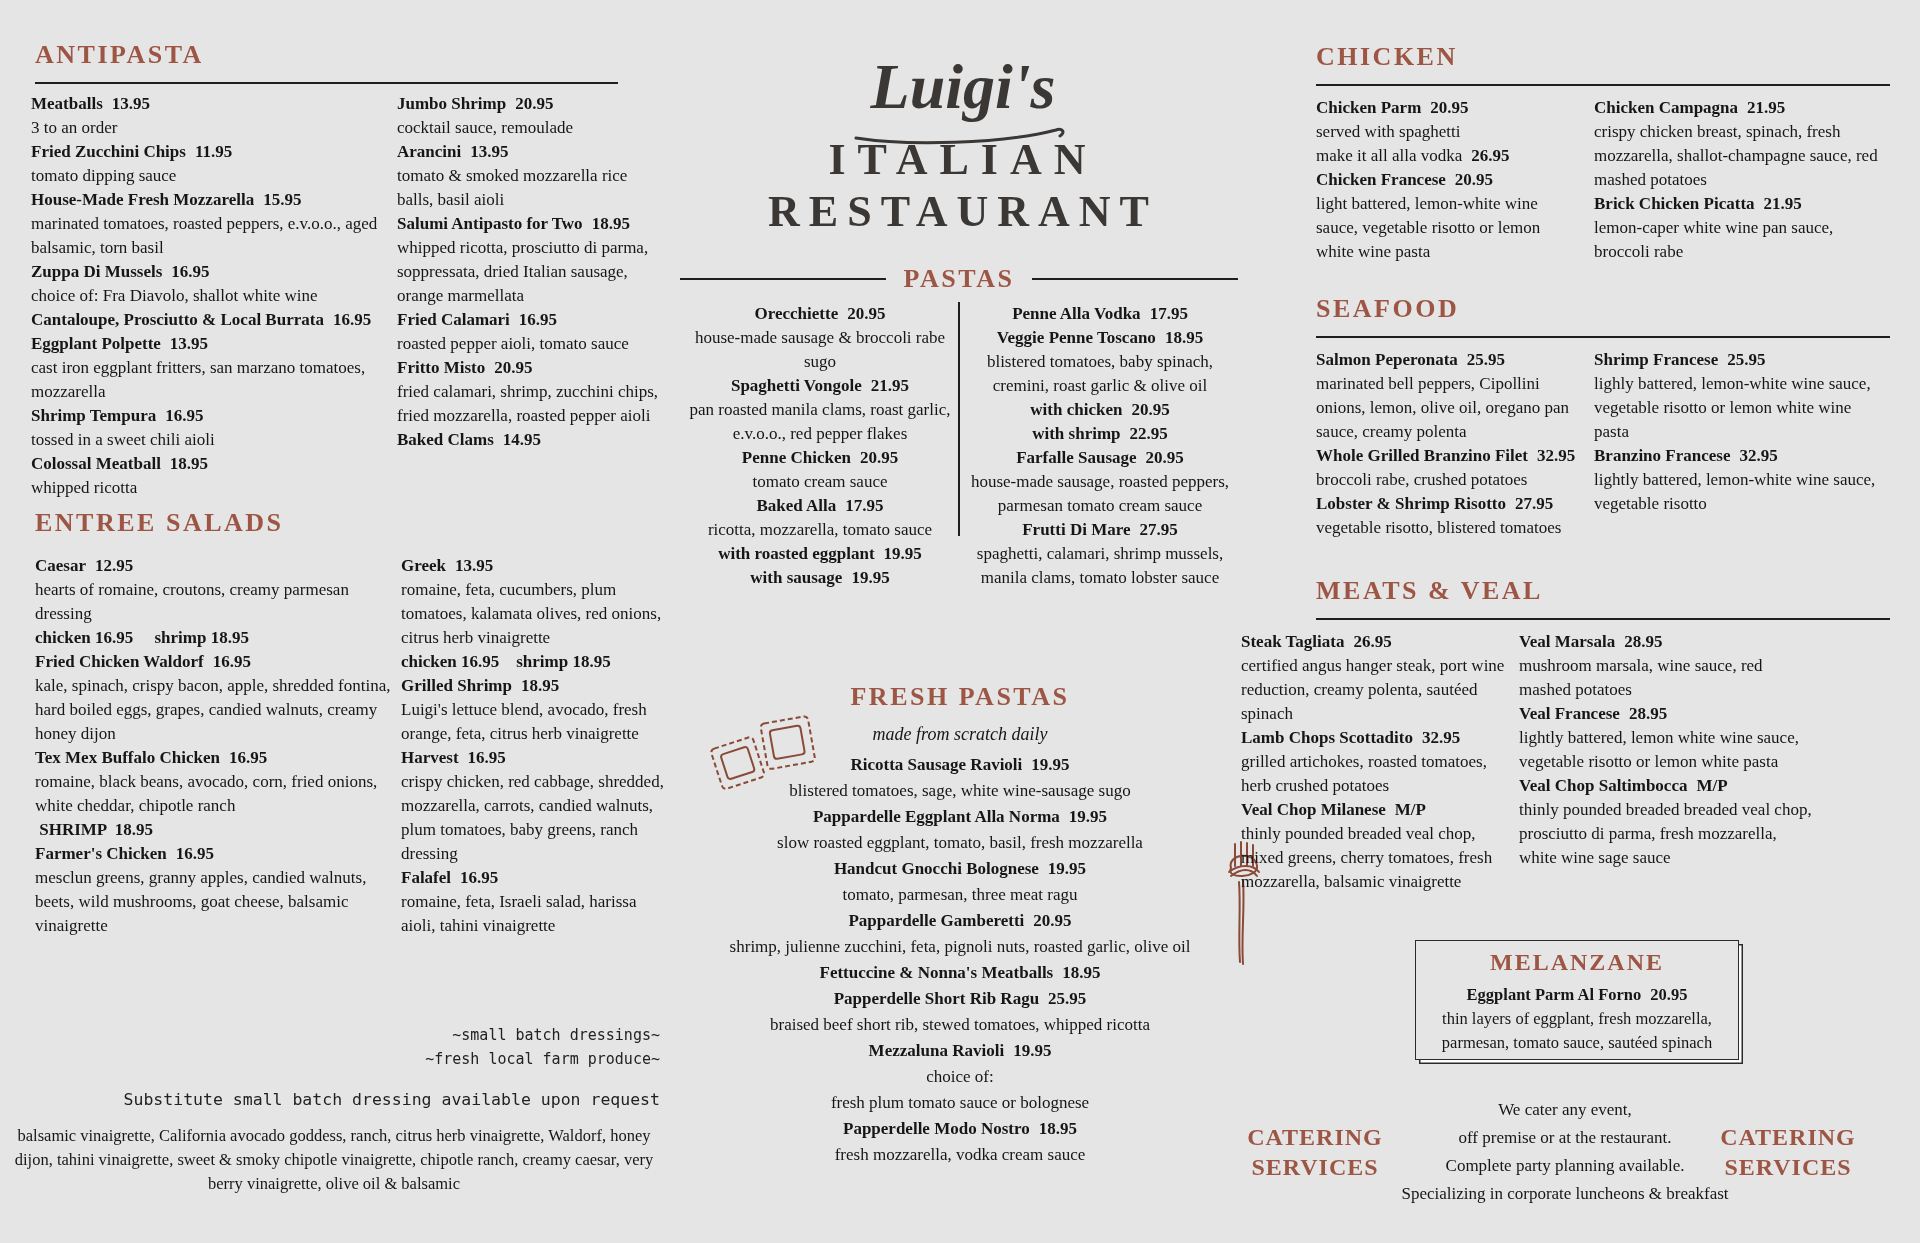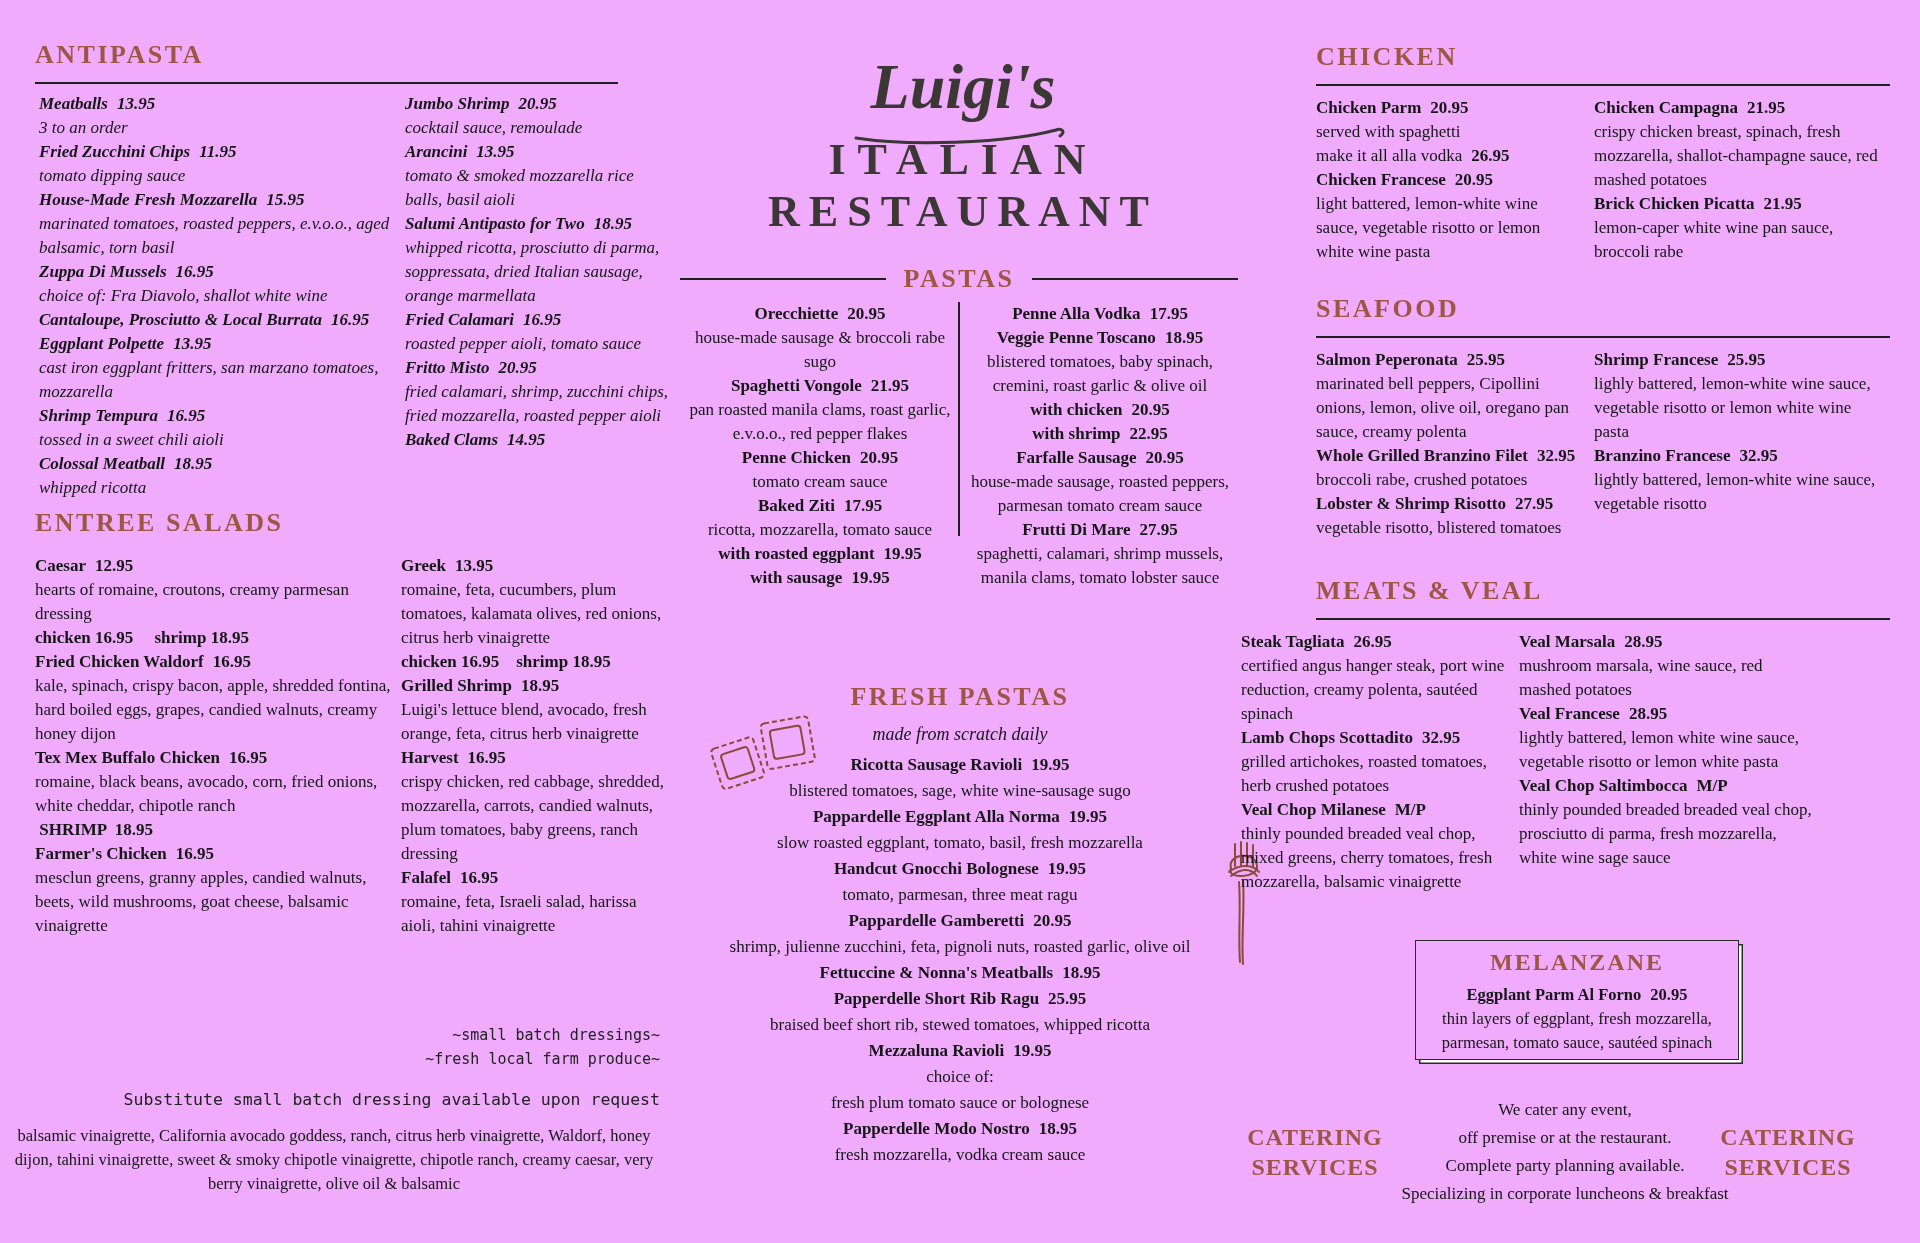--- a/index.html
+++ b/index.html
@@ -1,19 +1,19 @@
 <!DOCTYPE html>
 <html><head>
 <meta charset="utf-8">
 <title>Menu</title>
 <style>
   html,body{margin:0;padding:0;background:#ffffff;}
   body{width:1920px;height:1243px;position:relative;overflow:hidden;
        font-family:"Liberation Serif", serif;color:#161616;}
-  .page{position:absolute;inset:0;background:#f0abfc;}
+  .page{position:absolute;inset:0;background:#e5e5e5;}
 
   
   .sec-head{position:absolute;font-family:"Liberation Serif",serif;font-weight:bold;
             font-size:26px;letter-spacing:2.5px;color:#9d5544;white-space:nowrap;}
   .hrule{position:absolute;border-top:2.5px solid #1f1f1f;height:0;}
 
   
   .menu-cols{position:absolute;display:flex;}
   .menu-col{font-size:17px;line-height:24px;}
   .iline{white-space:nowrap;}
@@ -88,21 +88,21 @@
 
   svg{position:absolute;}
 </style>
 </head>
 <body>
 
 <div class="page">
 
   <div class="sec-head" style="left:35px;top:40px;">ANTIPASTA</div>
   <div class="hrule" style="left:35px;top:82px;width:583px;"></div>
-  <div class="menu-cols" id="antipasta-cols" style="left:39px;top:92px;width:634px;font-style:italic;">
+  <div class="menu-cols" id="antipasta-cols" style="left:31px;top:92px;width:634px;">
       <div class="menu-col">
         <div class="item">
           <div class="iline"><span class="nm">Meatballs</span><span class="pr">13.95</span></div>
           <div class="idesc">3 to an order</div>
         </div>
         <div class="item">
           <div class="iline"><span class="nm">Fried Zucchini Chips</span><span class="pr">11.95</span></div>
           <div class="idesc">tomato dipping sauce</div>
         </div>
         <div class="item">
@@ -224,21 +224,21 @@
         </div>
         <div class="item">
           <div class="iline"><span class="nm">Spaghetti Vongole</span><span class="pr">21.95</span></div>
           <div class="idesc">pan roasted manila clams, roast garlic, e.v.o.o., red pepper flakes</div>
         </div>
         <div class="item">
           <div class="iline"><span class="nm">Penne Chicken</span><span class="pr">20.95</span></div>
           <div class="idesc">tomato cream sauce</div>
         </div>
         <div class="item">
-          <div class="iline"><span class="nm">Baked Ziti</span><span class="pr">17.95</span></div>
+          <div class="iline"><span class="nm">Baked Alla</span><span class="pr">17.95</span></div>
           <div class="idesc">ricotta, mozzarella, tomato sauce</div>
           <div class="iextra"><span class="nm">with roasted eggplant</span><span class="pr">19.95</span></div>
           <div class="iextra"><span class="nm">with sausage</span><span class="pr">19.95</span></div>
         </div>
       </div>
       <div class="menu-col">
         <div class="item">
           <div class="iline"><span class="nm">Penne Alla Vodka</span><span class="pr">17.95</span></div>
         </div>
         <div class="item">

